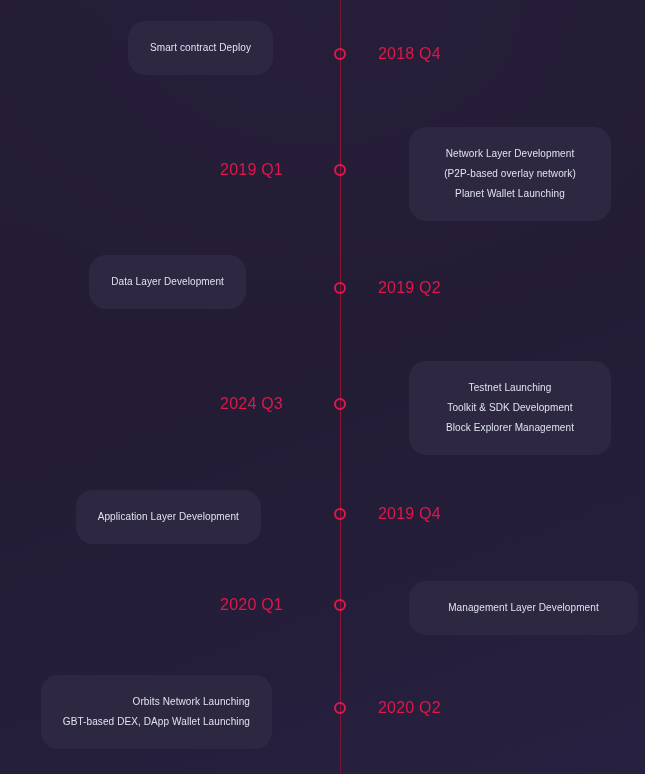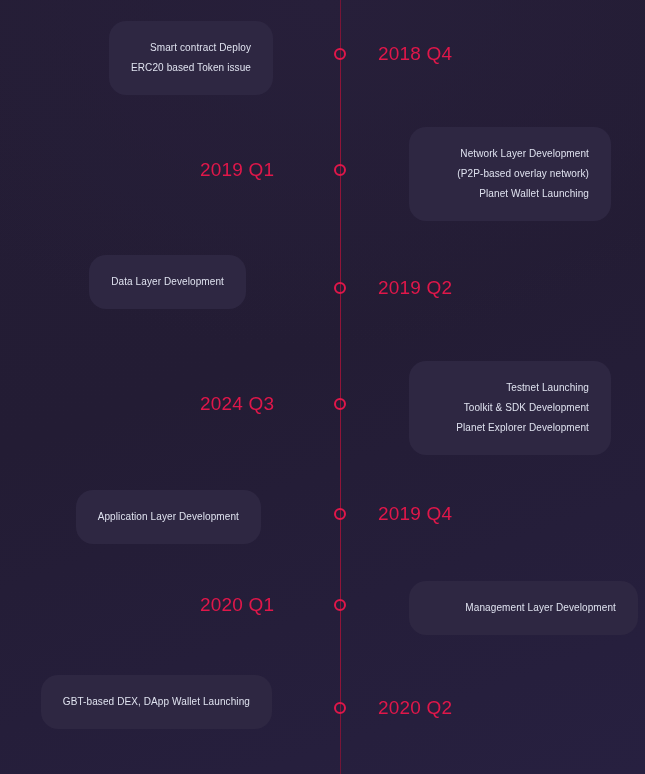--- a/index.html
+++ b/index.html
@@ -55,44 +55,44 @@
     box-sizing: border-box;
     border: 2px solid #e0174a;
     border-radius: 50%;
     background: transparent;
   }
 
   
   .date {
     position: absolute;
     top: -9px;
-    font-size: 19px;
+    font-size: 16px;
     line-height: 18px;
     color: #e0174a;
     letter-spacing: 0.2px;
     white-space: nowrap;
   }
   .date.right { left: 378px; text-align: left; }
-  .date.left  { left: 200px; width: 103px; text-align: left; }
+  .date.left  { left: 200px; width: 103px; text-align: center; }
 
   
   .card {
     position: absolute;
     box-sizing: border-box;
     background: #2e2742;
     border-radius: 17px;
     padding: 17px 22px;
     color: #dfe2ef;
     font-size: 10px;
     line-height: 20px;
     letter-spacing: 0.1px;
   }
   .card.right {
     left: 409px;
-    text-align: right;
+    text-align: center;
   }
   .card.left {
     text-align: right;
   }
   .card .line { display: block; white-space: nowrap; }
 
   
   .card.c0 { right: 372px; top: -33px; }
   .card.c1 { top: -43px; width: 202px; }
   .card.c2 { right: 399px; top: -33px; }
@@ -106,21 +106,20 @@
 
 <div class="roadmap">
 
   <div class="spine"></div>
 
   <div class="milestone" style="top:54px;">
     <div class="marker"></div>
     <div class="date right">2018 Q4</div>
     <div class="card left c0">
       <span class="line">Smart contract Deploy</span>
-      <span class="line">ERC20 based Token issue</span>
     </div>
   </div>
 
   <div class="milestone" style="top:170px;">
     <div class="marker"></div>
     <div class="date left">2019 Q1</div>
     <div class="card right c1">
       <span class="line">Network Layer Development</span>
       <span class="line">(P2P-based overlay network)</span>
       <span class="line">Planet Wallet Launching</span>
@@ -134,21 +133,21 @@
       <span class="line">Data Layer Development</span>
     </div>
   </div>
 
   <div class="milestone" style="top:404px;">
     <div class="marker"></div>
     <div class="date left">2024 Q3</div>
     <div class="card right c3">
       <span class="line">Testnet Launching</span>
       <span class="line">Toolkit &amp; SDK Development</span>
-      <span class="line">Planet Explorer Development</span>
+      <span class="line">Block Explorer Management</span>
     </div>
   </div>
 
   <div class="milestone" style="top:514px;">
     <div class="marker"></div>
     <div class="date right">2019 Q4</div>
     <div class="card left c4">
       <span class="line">Application Layer Development</span>
     </div>
   </div>
@@ -158,17 +157,18 @@
     <div class="date left">2020 Q1</div>
     <div class="card right c5">
       <span class="line">Management Layer Development</span>
     </div>
   </div>
 
   <div class="milestone" style="top:708px;">
     <div class="marker"></div>
     <div class="date right">2020 Q2</div>
     <div class="card left c6">
+      <span class="line">Orbits Network Launching</span>
       <span class="line">GBT-based DEX, DApp Wallet Launching</span>
     </div>
   </div>
 
 </div>
 
 </body></html>

